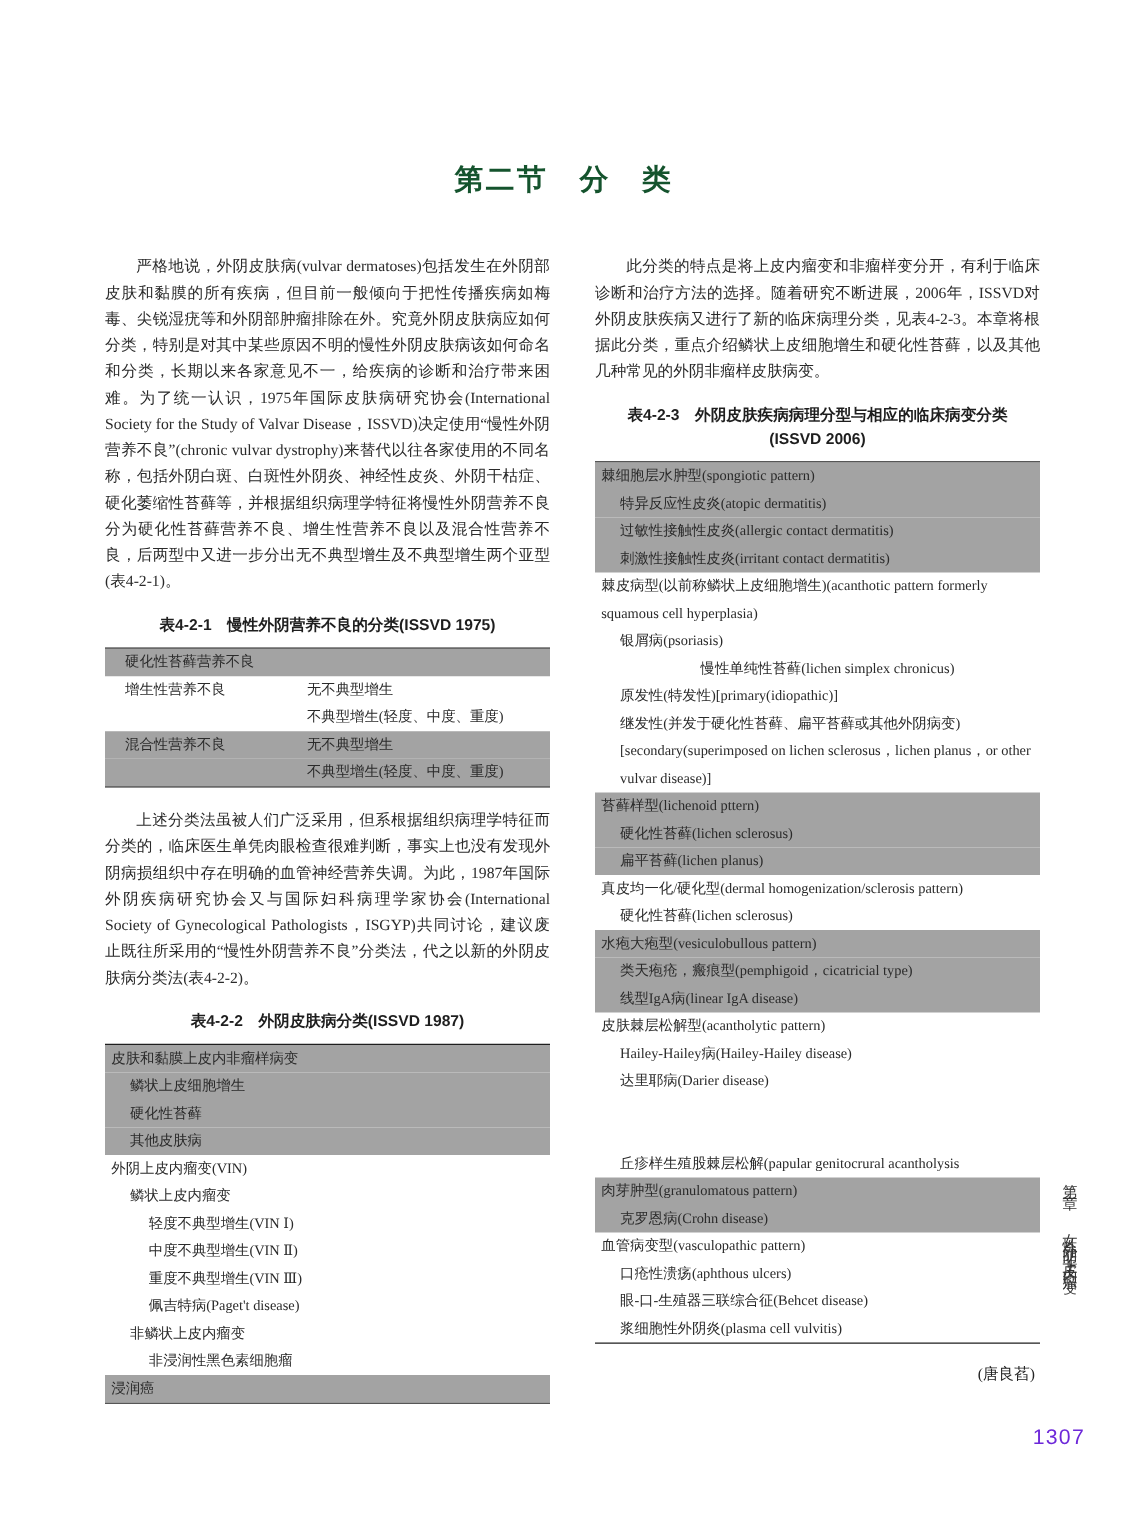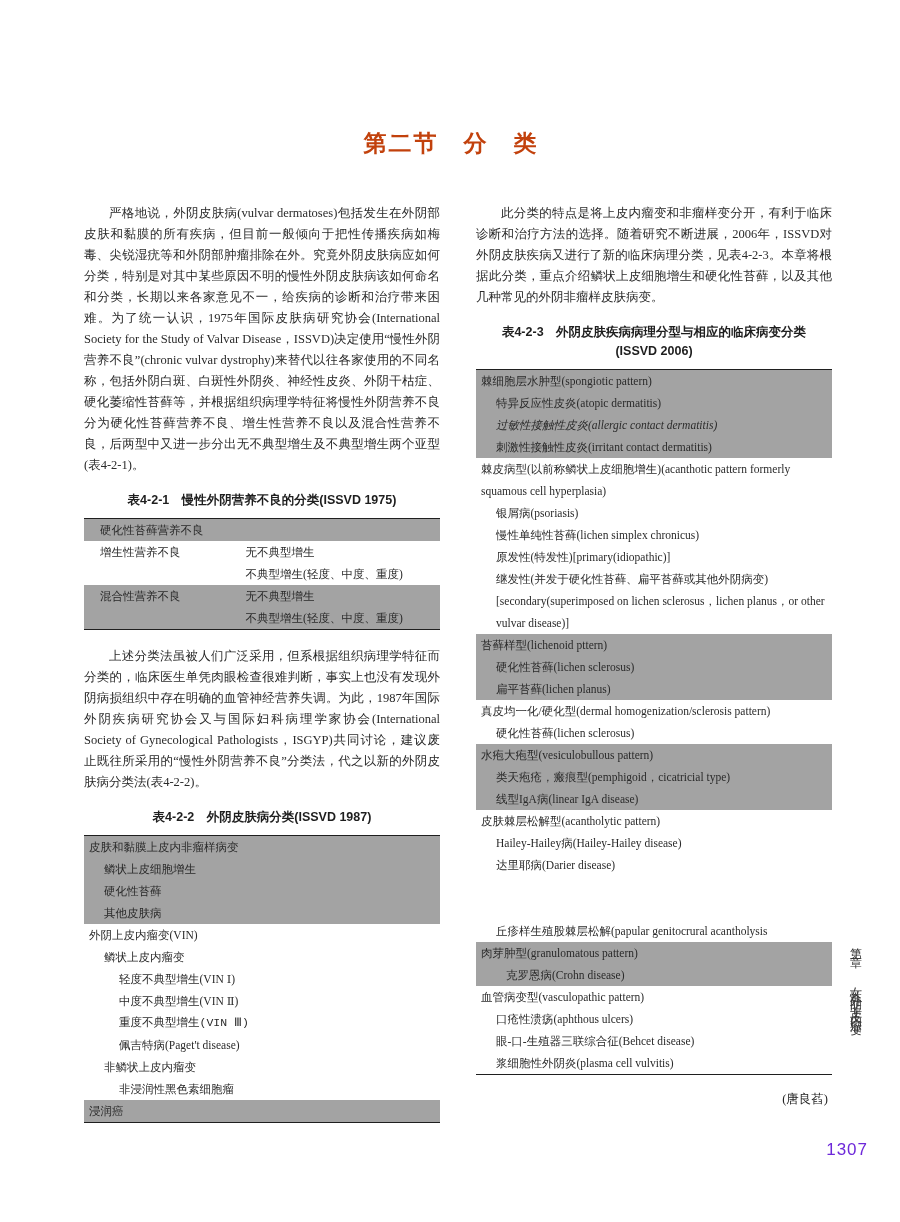--- a/index.html
+++ b/index.html
@@ -5,21 +5,21 @@
   * { margin:0; padding:0; box-sizing:border-box; }
   html, body { background:#ffffff; }
   body {
     width:900px; height:1222px; position:relative; overflow:hidden;
     font-family:"Liberation Serif","DejaVu Serif",serif;
     color:#242424;
   }
   .page { padding:128px 82px 0 84px; }
   .section-title {
     font-family:"Liberation Sans","DejaVu Sans",sans-serif;
-    font-size:23px; font-weight:bold; color:#c2410c;
+    font-size:23px; font-weight:bold; color:#14532d;
     text-align:center; letter-spacing:2px; margin-bottom:44px;
   }
   .columns { display:flex; gap:36px; }
   .col { width:356px; flex:0 0 356px; }
   .para {
     font-size:12.5px; line-height:21px; text-align:justify;
     text-indent:2em; color:#2a2a2a;
   }
   .tbl { margin-bottom:16px; }
   .tbl-title {
@@ -94,61 +94,61 @@
         <div class="tbl-title">表4-2-2　外阴皮肤病分类(ISSVD 1987)</div>
         <div class="tbl-body" id="table2">
             <div class="tbl-row shade" style="padding-left: 5px;">皮肤和黏膜上皮内非瘤样病变</div>
             <div class="tbl-row shade" style="padding-left: 20px;">鳞状上皮细胞增生</div>
             <div class="tbl-row shade" style="padding-left: 20px;">硬化性苔藓</div>
             <div class="tbl-row shade" style="padding-left: 20px;">其他皮肤病</div>
             <div class="tbl-row" style="padding-left: 5px;">外阴上皮内瘤变(VIN)</div>
             <div class="tbl-row" style="padding-left: 20px;">鳞状上皮内瘤变</div>
             <div class="tbl-row" style="padding-left: 35px;">轻度不典型增生(VIN Ⅰ)</div>
             <div class="tbl-row" style="padding-left: 35px;">中度不典型增生(VIN Ⅱ)</div>
-            <div class="tbl-row" style="padding-left: 35px; font-family: Liberation Mono, monospace;">重度不典型增生(VIN Ⅲ)</div>
+            <div class="tbl-row" style="padding-left: 35px;">重度不典型增生(VIN Ⅲ)</div>
             <div class="tbl-row" style="padding-left: 35px;">佩吉特病(Paget't disease)</div>
             <div class="tbl-row" style="padding-left: 20px;">非鳞状上皮内瘤变</div>
             <div class="tbl-row" style="padding-left: 35px;">非浸润性黑色素细胞瘤</div>
             <div class="tbl-row shade" style="padding-left: 5px;">浸润癌</div>
           </div>
       </div>
     </div>
 
     <div class="col">
       <p class="para">此分类的特点是将上皮内瘤变和非瘤样变分开，有利于临床诊断和治疗方法的选择。随着研究不断进展，2006年，ISSVD对外阴皮肤疾病又进行了新的临床病理分类，见表4-2-3。本章将根据此分类，重点介绍鳞状上皮细胞增生和硬化性苔藓，以及其他几种常见的外阴非瘤样皮肤病变。</p>
 
       <div class="tbl">
         <div class="tbl-title">
           <div>表4-2-3　外阴皮肤疾病病理分型与相应的临床病变分类</div>
           <div>(ISSVD 2006)</div>
         </div>
         <div class="tbl-body" id="table3">
             <div class="tbl-row shade" style="padding-left: 5px;">棘细胞层水肿型(spongiotic pattern)</div>
             <div class="tbl-row shade" style="padding-left: 20px;">特异反应性皮炎(atopic dermatitis)</div>
-            <div class="tbl-row shade" style="padding-left: 20px; font-style: italic;">过敏性接触性皮炎(allergic contact dermatitis)</div>
+            <div class="tbl-row shade" style="padding-left: 20px;">过敏性接触性皮炎(allergic contact dermatitis)</div>
             <div class="tbl-row shade" style="padding-left: 20px;">刺激性接触性皮炎(irritant contact dermatitis)</div>
             <div class="tbl-row" style="padding-left: 5px;">棘皮病型(以前称鳞状上皮细胞增生)(acanthotic pattern formerly squamous cell hyperplasia)</div>
             <div class="tbl-row" style="padding-left: 20px;">银屑病(psoriasis)</div>
-            <div class="tbl-row" style="padding-left: 20px;">慢性单纯性苔藓(lichen simplex chronicus)</div>
+            <div class="tbl-row" style="padding-left: 20px; text-align: center;">慢性单纯性苔藓(lichen simplex chronicus)</div>
             <div class="tbl-row" style="padding-left: 20px;">原发性(特发性)[primary(idiopathic)]</div>
             <div class="tbl-row" style="padding-left: 20px;">继发性(并发于硬化性苔藓、扁平苔藓或其他外阴病变)[secondary(superimposed on lichen sclerosus，lichen planus，or other vulvar disease)]</div>
             <div class="tbl-row shade" style="padding-left: 5px;">苔藓样型(lichenoid pttern)</div>
             <div class="tbl-row shade" style="padding-left: 20px;">硬化性苔藓(lichen sclerosus)</div>
             <div class="tbl-row shade" style="padding-left: 20px;">扁平苔藓(lichen planus)</div>
             <div class="tbl-row" style="padding-left: 5px;">真皮均一化/硬化型(dermal homogenization/sclerosis pattern)</div>
             <div class="tbl-row" style="padding-left: 20px;">硬化性苔藓(lichen sclerosus)</div>
             <div class="tbl-row shade" style="padding-left: 5px;">水疱大疱型(vesiculobullous pattern)</div>
             <div class="tbl-row shade" style="padding-left: 20px;">类天疱疮，瘢痕型(pemphigoid，cicatricial type)</div>
             <div class="tbl-row shade" style="padding-left: 20px;">线型IgA病(linear IgA disease)</div>
             <div class="tbl-row" style="padding-left: 5px;">皮肤棘层松解型(acantholytic pattern)</div>
             <div class="tbl-row" style="padding-left: 20px;">Hailey-Hailey病(Hailey-Hailey disease)</div>
             <div class="tbl-row" style="padding-left: 20px;">达里耶病(Darier disease)</div>
             <div class="tbl-row" style="padding-left: 20px; margin-top: 44px;">丘疹样生殖股棘层松解(papular genitocrural acantholysis</div>
             <div class="tbl-row shade" style="padding-left: 5px;">肉芽肿型(granulomatous pattern)</div>
-            <div class="tbl-row shade" style="padding-left: 30px;">克罗恩病(Crohn disease)</div>
+            <div class="tbl-row shade" style="padding-left: 20px;">克罗恩病(Crohn disease)</div>
             <div class="tbl-row" style="padding-left: 5px;">血管病变型(vasculopathic pattern)</div>
             <div class="tbl-row" style="padding-left: 20px;">口疮性溃疡(aphthous ulcers)</div>
             <div class="tbl-row" style="padding-left: 20px;">眼-口-生殖器三联综合征(Behcet disease)</div>
             <div class="tbl-row" style="padding-left: 20px;">浆细胞性外阴炎(plasma cell vulvitis)</div>
           </div>
       </div>
 
       <div class="attribution">(唐良萏)</div>
     </div>
 

